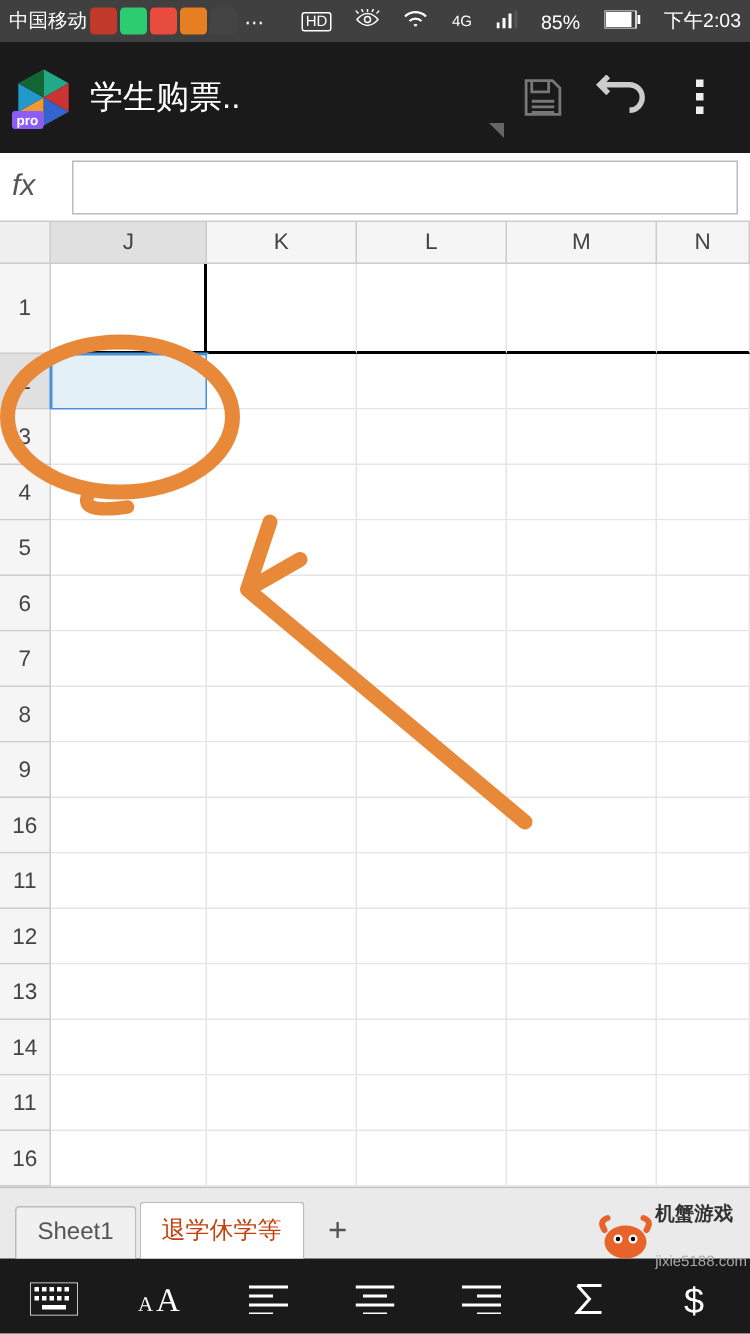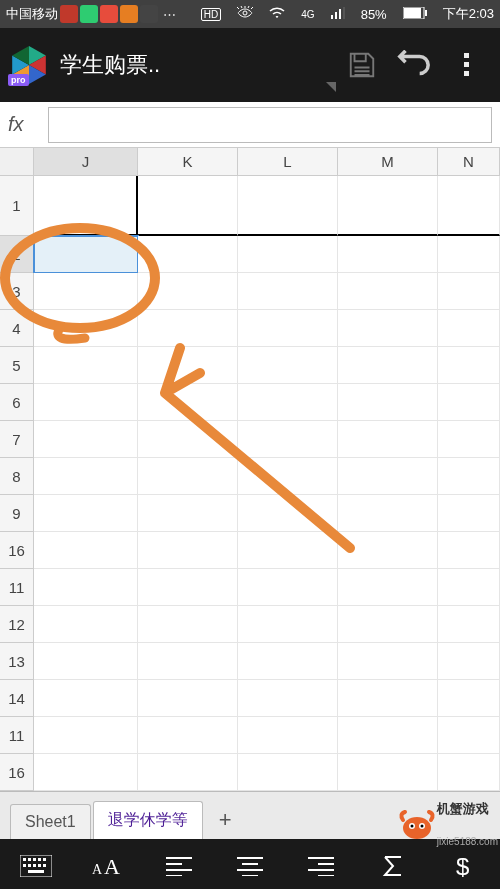--- a/index.html
+++ b/index.html
@@ -28,21 +28,21 @@
   .row-h { width: 34px; border-right: 1px solid #ccc; border-bottom: 1px solid #ccc; display: flex; align-items: center; justify-content: center; font-size: 15px; color: #444; background: #f5f5f5; }
   .row-h.sel { background: #e0e0e0; }
   .cell { border-right: 1px solid #e5e5e5; border-bottom: 1px solid #e5e5e5; background: #fff; }
   .cell.frozen-r { border-right: 2px solid #000; }
   .row.r1 .cell { border-bottom: 2px solid #000; height: 60px; }
   .row.r1 { height: 60px; }
   .row.r1 .row-h { height: 60px; }
   .cell.sel { background: #e4f0f8; outline: 2px solid #4a90d9; outline-offset: -1px; }
   .sheet-tabs { height: 48px; background: #eaeaea; display: flex; align-items: flex-end; border-top: 1px solid #bbb; padding-left: 10px; }
   .tab { padding: 8px 14px; font-size: 16px; color: #555; border: 1px solid #bbb; border-bottom: none; background: #f0f0f0; margin-right: 2px; border-radius: 3px 3px 0 0; }
-  .tab.active { background: #fff; color: #4c1d95; font-weight: 500; }
+  .tab.active { background: #fff; color: #c2410c; font-weight: 500; }
   .tab.add { background: transparent; border: none; font-size: 22px; color: #555; padding: 6px 14px; }
   .bottom-toolbar { height: 54px; background: #1a1a1a; display: flex; align-items: center; justify-content: space-around; }
   .bt-icon { color: #fff; width: 40px; height: 40px; display: flex; align-items: center; justify-content: center; }
   .nav-bar { height: 48px; background: #000; display: flex; align-items: center; justify-content: space-around; }
   .annotation { position: absolute; pointer-events: none; z-index: 100; }
   .watermark { position: absolute; bottom: 42px; right: 2px; z-index: 200; display:flex; align-items:center; }
   .wm-url { font-size: 10px; color: #aaa; margin-top: 18px; }
   .col-J { width: 104px; }
   .col-K { width: 100px; }
   .col-L { width: 100px; }

